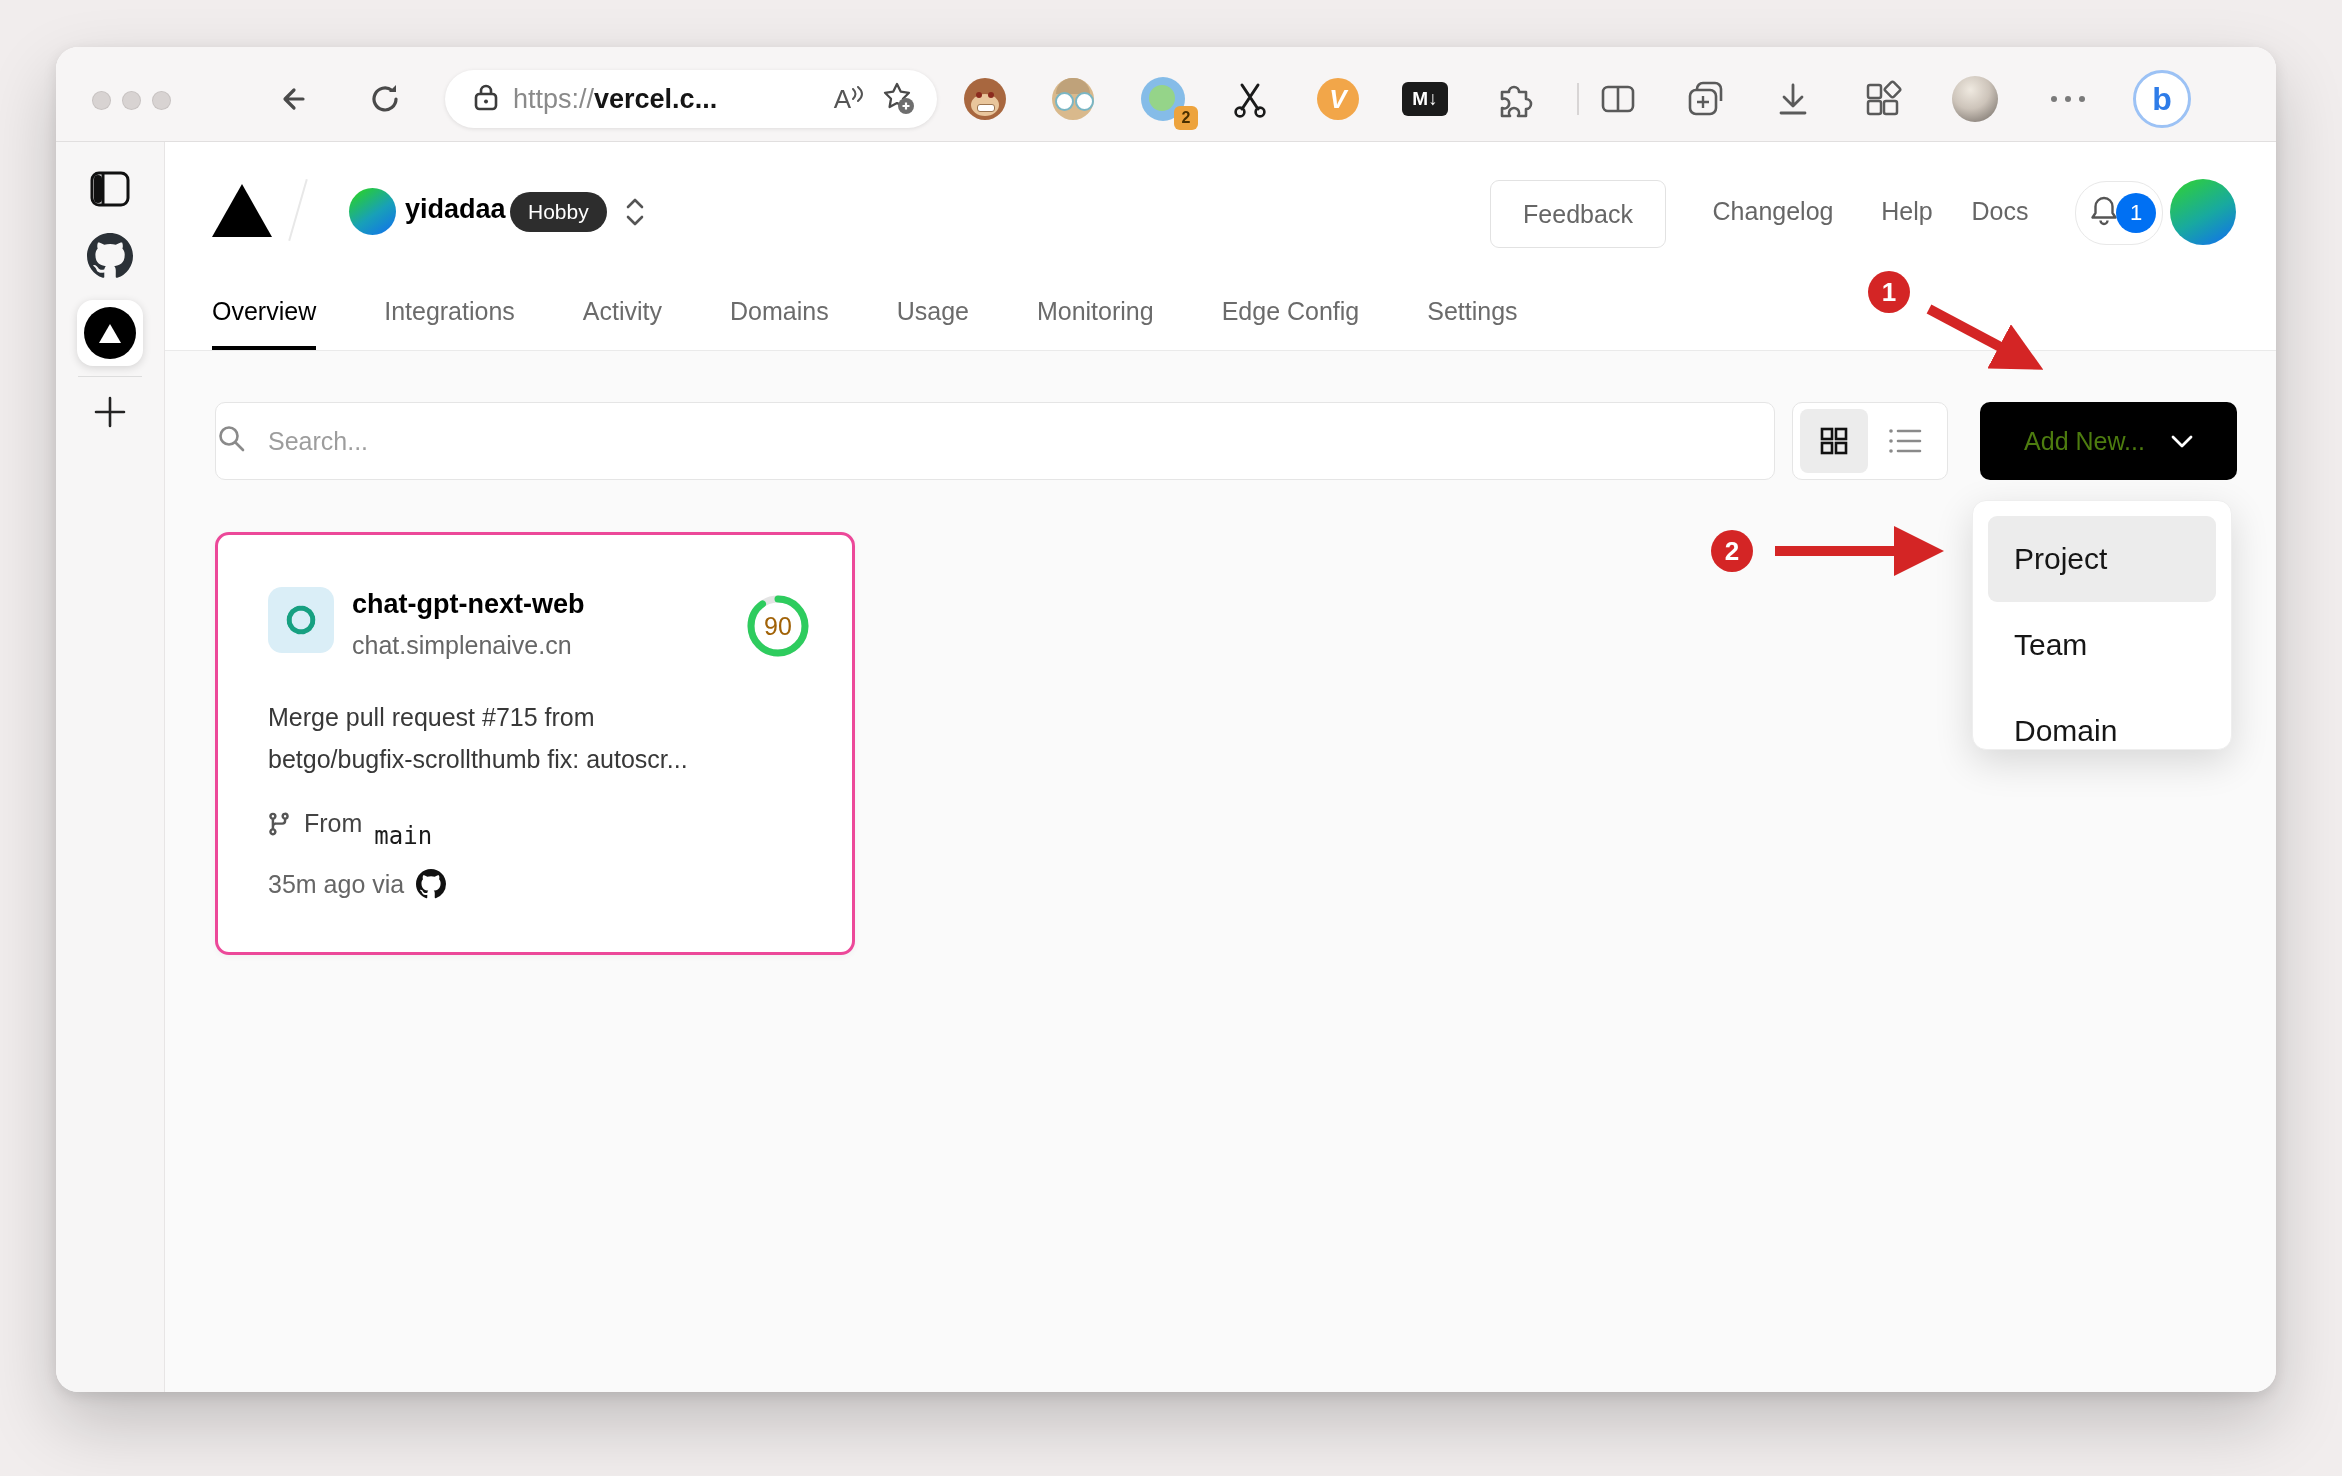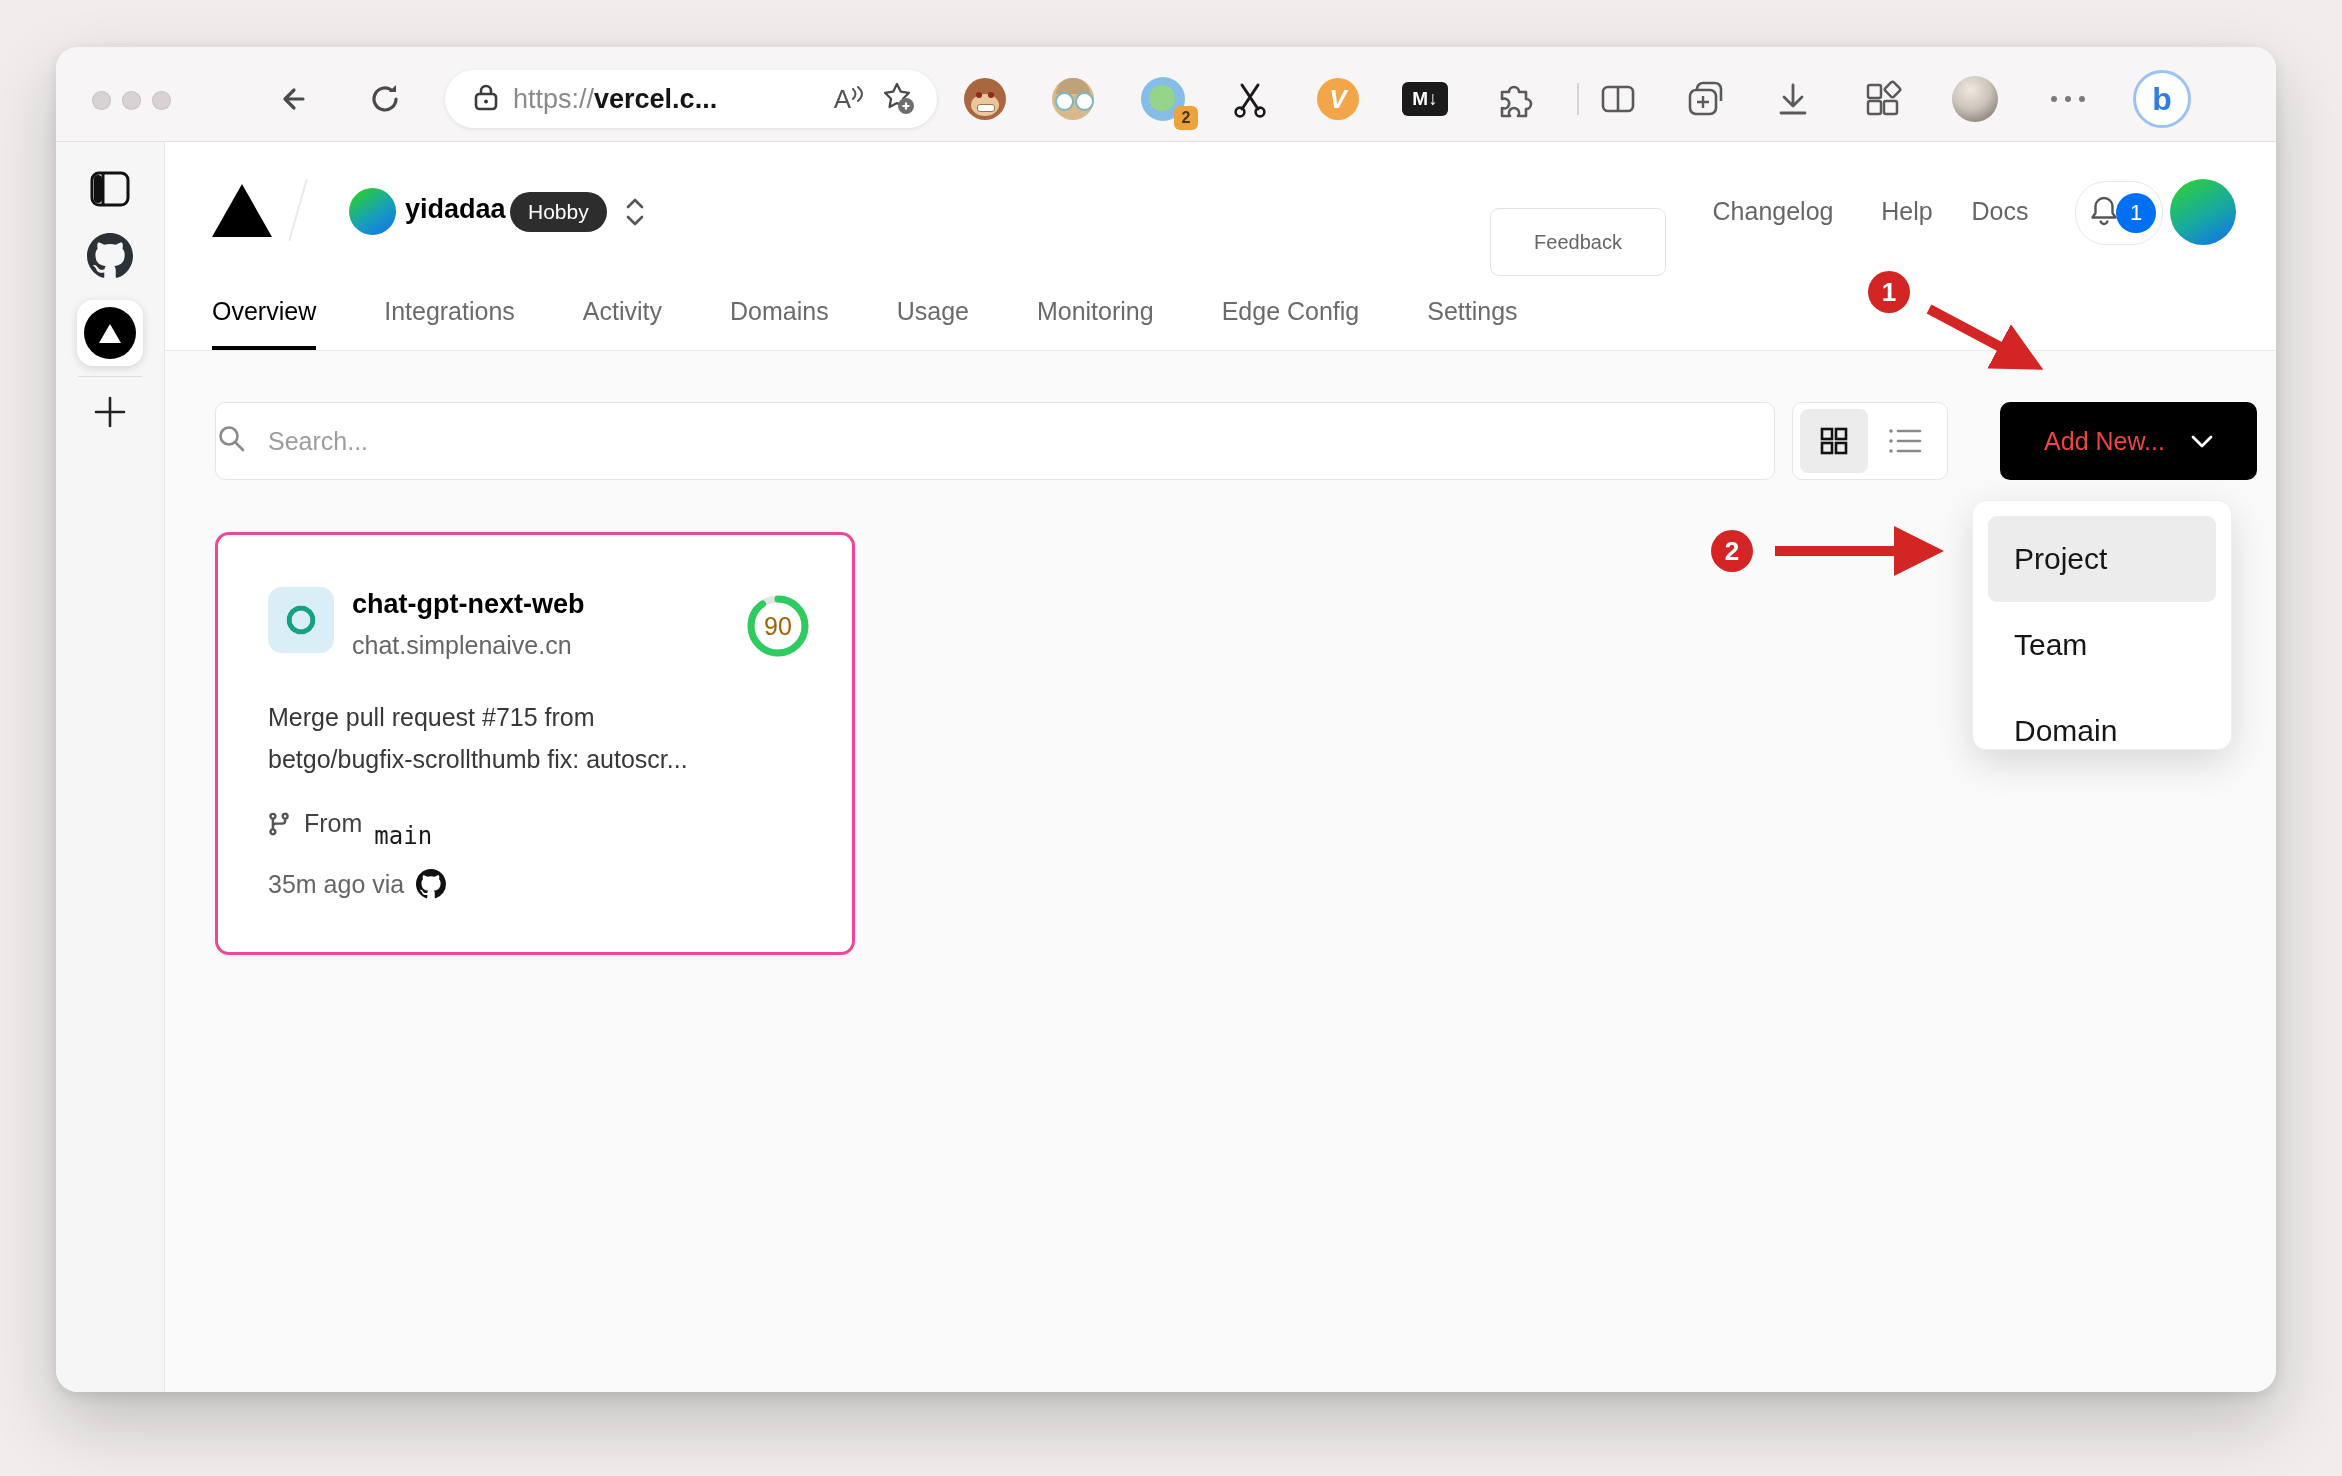--- a/index.html
+++ b/index.html
@@ -35,43 +35,43 @@
   .main{position:absolute;left:109px;top:95px;right:0;bottom:0;background:#fafafa;}
   .page-header{position:absolute;left:0;top:0;right:0;height:208px;background:#fff;border-bottom:1px solid #eaeaea;}
   .slash{position:absolute;left:132px;top:36px;width:2px;height:64px;background:#e8e8e8;transform:rotate(16deg);}
   .team-avatar{position:absolute;left:184px;top:46px;width:47px;height:47px;border-radius:50%;
                background:linear-gradient(145deg,#27c93f 15%,#18a0b8 55%,#1273ea 95%);}
   .team-name{position:absolute;left:240px;top:52px;font-size:27px;font-weight:600;color:#000;}
   .plan-pill{position:absolute;left:345px;top:50px;height:40px;border-radius:20px;background:#2d2d2d;color:#fff;
              font-size:21px;display:flex;align-items:center;padding:0 18px;}
   .hlink{position:absolute;top:55px;font-size:25px;color:#666;transform:translateX(-50%);white-space:nowrap;}
   .feedback-btn{position:absolute;left:1325px;top:38px;width:174px;height:66px;border:1px solid #e2e2e2;border-radius:9px;
-                background:#fff;color:#666;font-size:20px;display:flex;align-items:center;justify-content:center;margin-top:28px;}
+                background:#fff;color:#666;font-size:25px;display:flex;align-items:center;justify-content:center;}
   .bell-pill{position:absolute;left:1910px;top:39px;width:86px;height:62px;border:1px solid #e8e8e8;border-radius:31px;
              background:#fff;display:flex;align-items:center;}
   .notif-badge{position:absolute;left:40px;top:11px;width:40px;height:40px;border-radius:50%;background:#0070f3;color:#fff;
                font-size:22px;display:flex;align-items:center;justify-content:center;}
   .user-avatar{position:absolute;left:2005px;top:37px;width:66px;height:66px;border-radius:50%;
                background:linear-gradient(150deg,#2bc84c 15%,#18a9a0 55%,#1273ea 95%);}
   .tabs{position:absolute;left:47px;top:130px;height:78px;display:flex;gap:68px;}
   .tab{position:relative;display:flex;align-items:center;font-size:25px;color:#6b6b6b;}
   .tab.active{color:#000;}
   .tab.active::after{content:"";position:absolute;left:0;right:0;bottom:0;height:4px;background:#000;}
   
   .searchbar{position:absolute;left:50px;top:260px;width:1560px;height:78px;background:#fff;border:1px solid #e5e5e5;
              border-radius:10px;display:flex;align-items:center;box-sizing:border-box;gap:18px;}
   .searchbar input{border:none;outline:none;font-size:25px;color:#333;flex:1;background:transparent;font-family:"Liberation Sans",sans-serif;}
   .searchbar input::placeholder{color:#9d9d9d;}
   .view-toggle{position:absolute;left:1627px;top:260px;width:156px;height:78px;background:#fff;border:1px solid #e5e5e5;
                border-radius:10px;box-sizing:border-box;}
   .grid-btn{position:absolute;left:7px;top:6px;width:68px;height:64px;background:#ececec;border-radius:8px;
             display:flex;align-items:center;justify-content:center;}
   .list-btn{position:absolute;left:78px;top:6px;width:68px;height:64px;display:flex;align-items:center;justify-content:center;}
-  .add-new{position:absolute;left:1815px;top:260px;width:257px;height:78px;background:#000;border-radius:10px;color:#ef4444;
-           font-size:25px;font-weight:500;display:flex;align-items:center;justify-content:center;gap:26px;margin-left:20px;}
+  .add-new{position:absolute;left:1815px;top:260px;width:257px;height:78px;background:#000;border-radius:10px;color:#4d7c0f;
+           font-size:25px;font-weight:500;display:flex;align-items:center;justify-content:center;gap:26px;}
   
   .card{position:absolute;left:50px;top:390px;width:640px;height:423px;background:#fff;border:3px solid #ec4899;
         border-radius:14px;box-shadow:0 2px 6px rgba(0,0,0,.04);box-sizing:border-box;}
   .proj-icon{position:absolute;left:50px;top:52px;width:66px;height:66px;border-radius:14px;background:#daeef7;
              display:flex;align-items:center;justify-content:center;}
   .proj-title{position:absolute;left:134px;top:54px;font-size:27px;font-weight:700;color:#000;}
   .proj-domain{position:absolute;left:134px;top:96px;font-size:25px;color:#666;}
   .ring-wrap{position:absolute;left:522px;top:53px;width:76px;height:76px;}
   .ring-val{position:absolute;left:0;top:0;width:76px;height:76px;display:flex;align-items:center;justify-content:center;
             font-size:25px;font-weight:500;color:#a16207;}

